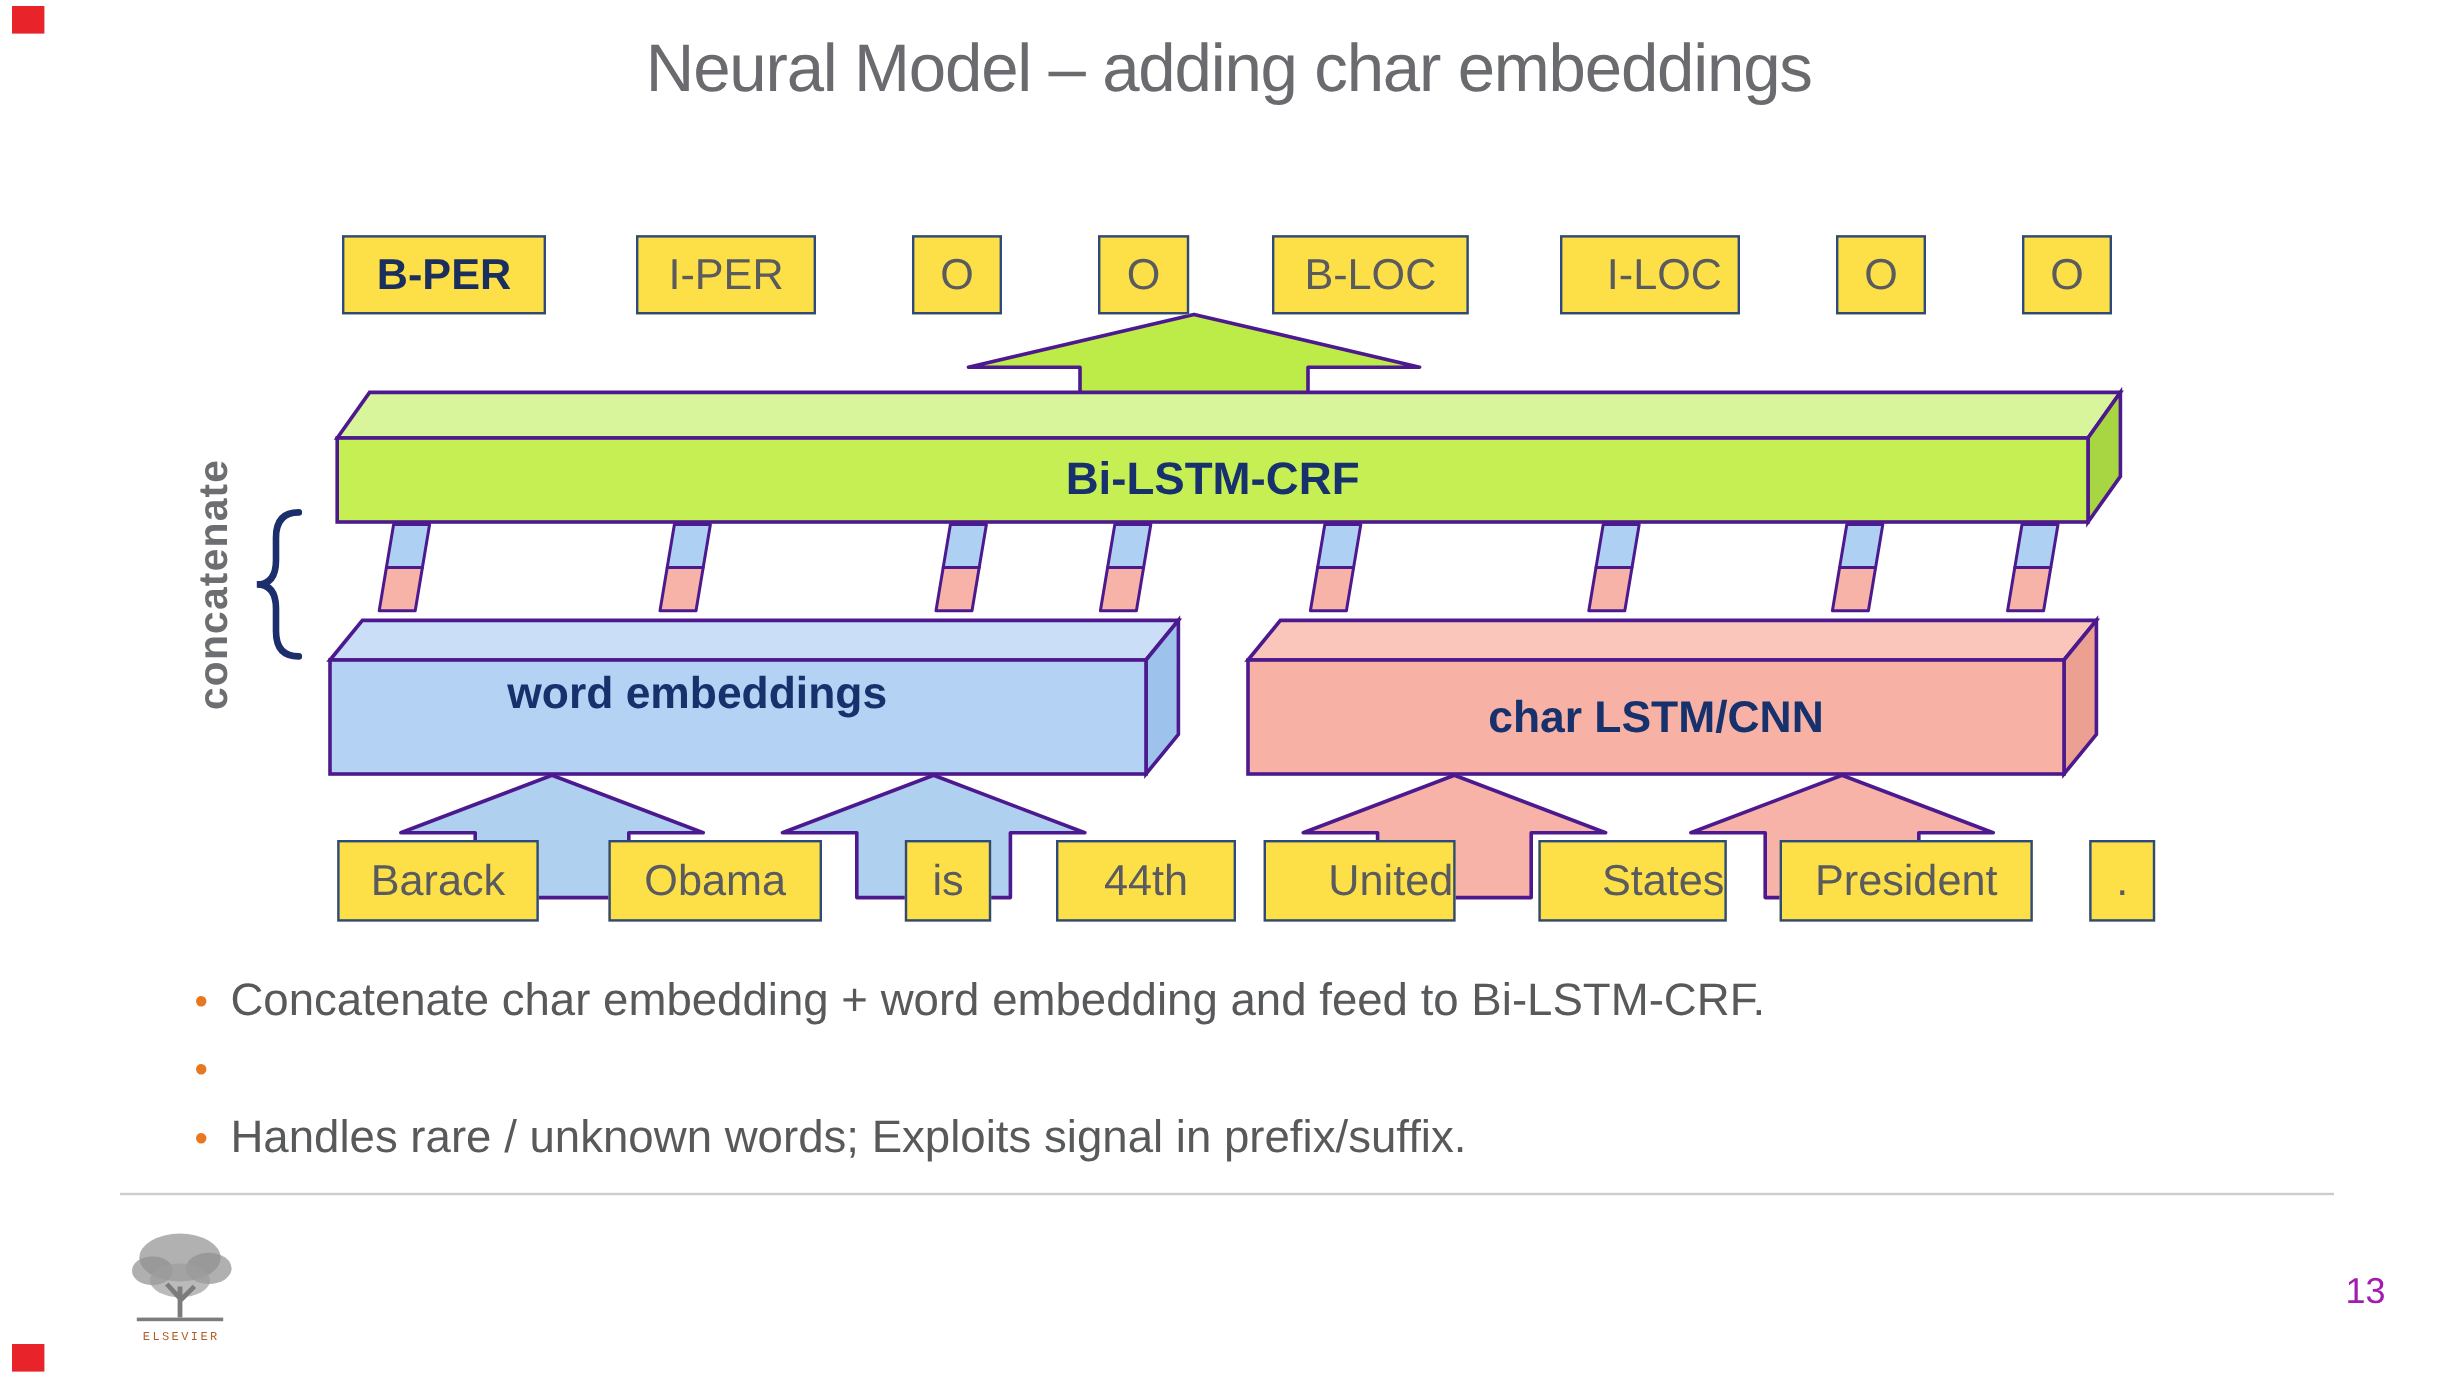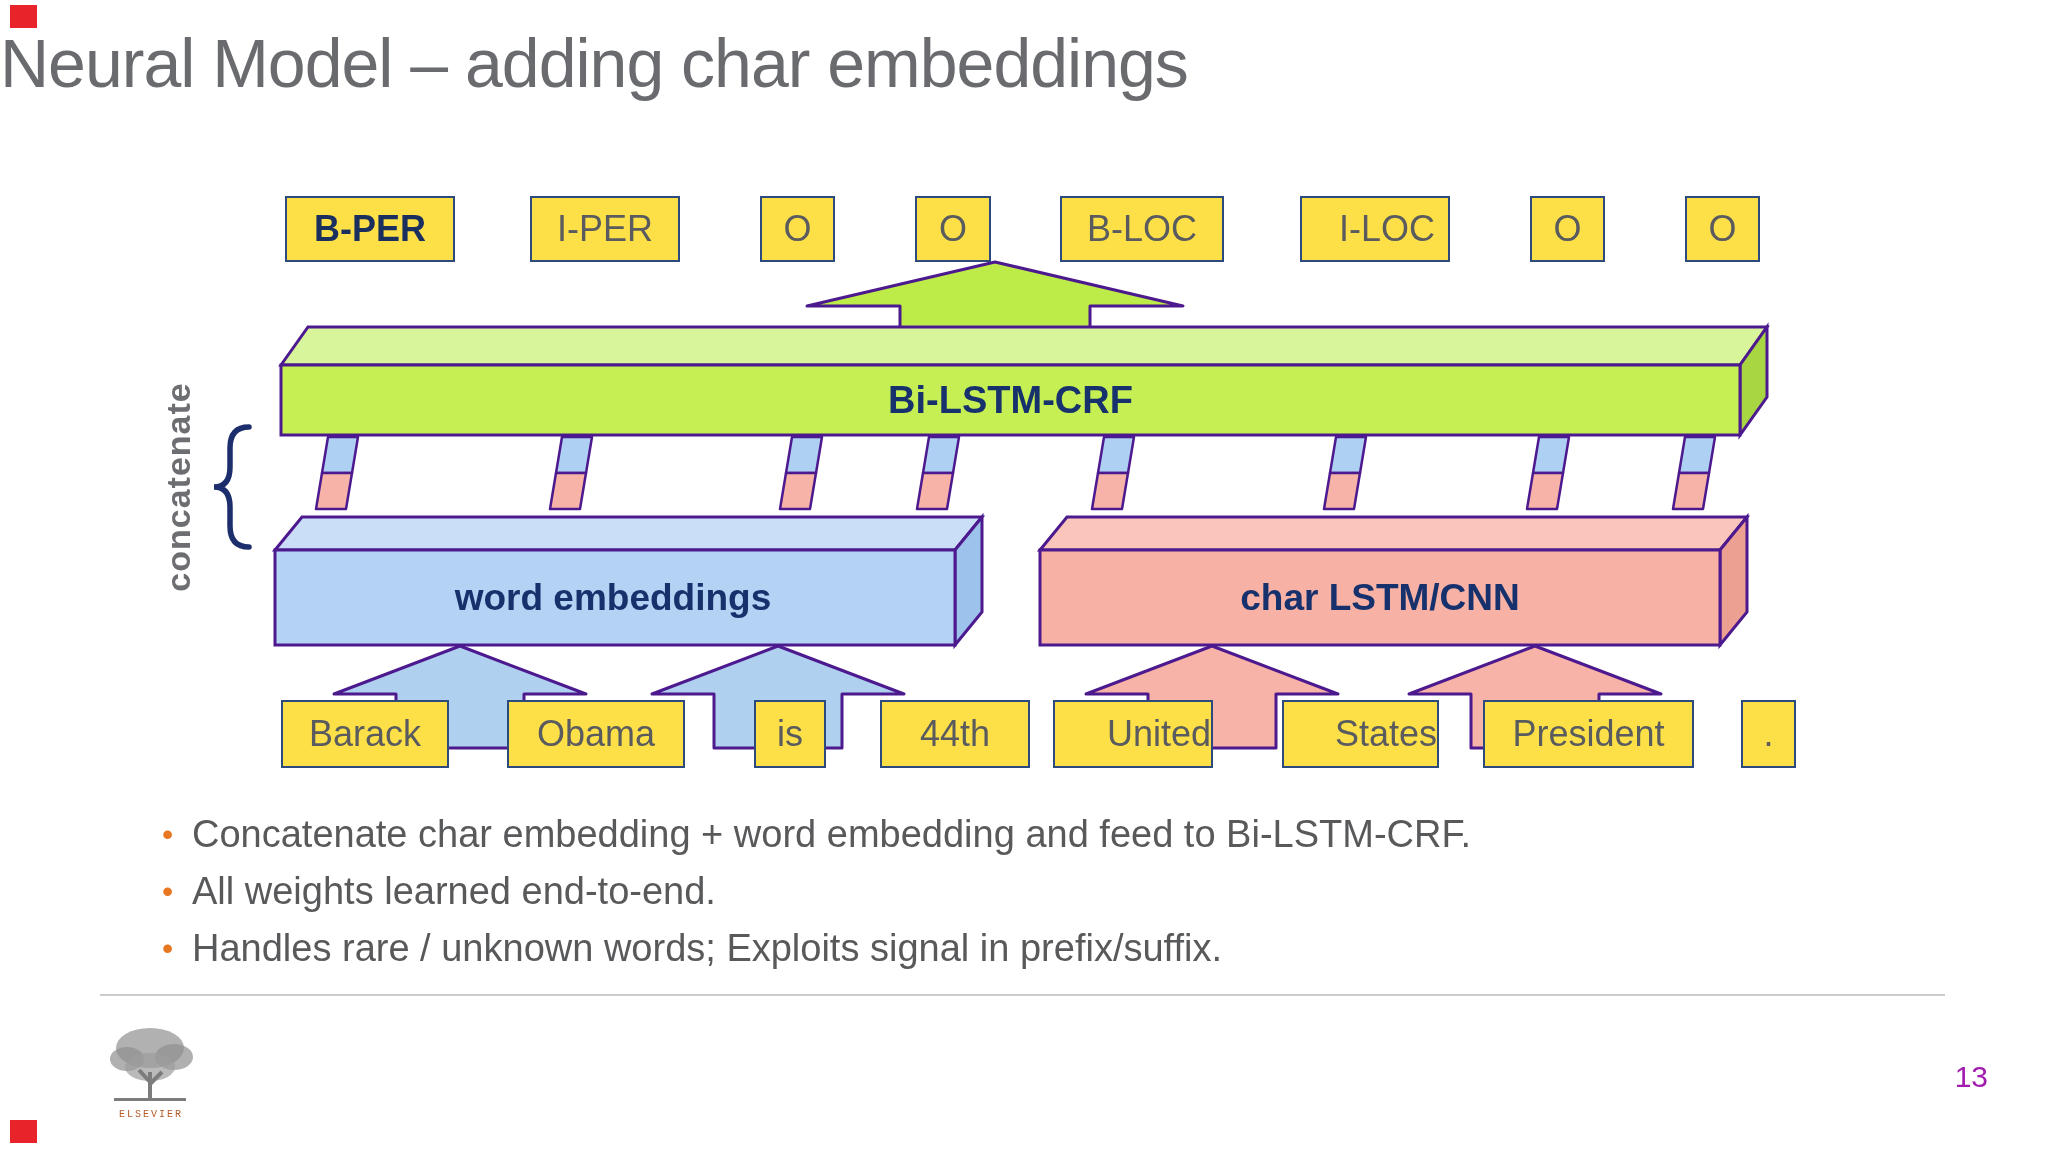--- a/index.html
+++ b/index.html
@@ -4,41 +4,41 @@
 <style>
   html,body{margin:0;padding:0;}
   body{
     width:2048px;height:1152px;position:relative;overflow:hidden;
     background:#ffffff;
     font-family:"Liberation Sans","DejaVu Sans",sans-serif;
   }
   
   .slide-title{
     position:absolute;top:24px;left:0;width:2048px;
-    text-align:left;font-size:68px;font-weight:400;color:#6a6b6e;
+    text-align:center;font-size:56px;font-weight:400;color:#6a6b6e;
     letter-spacing:-1px;white-space:nowrap;
   }
   
   .diagram-svg{position:absolute;left:0;top:0;z-index:1;}
   
   .tag-box,.word-box{
     position:absolute;background:#fde047;border:2px solid #2d4a7c;
     box-sizing:border-box;text-align:center;z-index:3;
     font-size:36px;color:#595b5e;margin-left:10px;
   }
   .tag-box{top:196px;height:66px;line-height:62px;}
   .word-box{top:700px;height:68px;line-height:64px;}
   .tag-box.hl{color:#1b2f5e;font-weight:bold;}
   
   .bar-label{
     position:absolute;z-index:2;text-align:center;
     font-weight:bold;color:#17316d;white-space:nowrap;
   }
   .bar-label.bilstm{left:281px;top:366px;width:1459px;height:69px;line-height:69px;font-size:38px;}
-  .bar-label.wemb{left:275px;top:550px;width:612px;height:95px;line-height:95px;font-size:37px;padding-left:32px;}
+  .bar-label.wemb{left:275px;top:530px;width:612px;height:95px;line-height:95px;font-size:37px;}
   .bar-label.clstm{left:1040px;top:550px;width:680px;height:95px;line-height:95px;font-size:37px;}
   
   .concat-label{
     position:absolute;left:48px;top:467px;width:262px;height:40px;
     text-align:center;font-size:34px;font-weight:bold;color:#6d6e71;
     letter-spacing:1px;transform:rotate(-90deg);z-index:2;white-space:nowrap;
   }
   
   .bullets{position:absolute;left:148px;top:810px;width:1750px;z-index:2;
     list-style:none;margin:0;padding:0;}
@@ -145,21 +145,20 @@
 <div class="word-box" style="left:1473px;width:211px;">President</div>
 <div class="word-box" style="left:1731px;width:55px;">.</div>
 
 <ul class="bullets">
   <li>
     <span class="dot">•</span>
     <span>Concatenate char embedding + word embedding and feed to Bi-LSTM-CRF.</span>
   </li>
   <li>
     <span class="dot">•</span>
-    <span>All weights learned end-to-end.</span>
   </li>
   <li>
     <span class="dot">•</span>
     <span>Handles rare / unknown words; Exploits signal in prefix/suffix.</span>
   </li>
 </ul>
 
 <div class="divider"></div>
 
 <div class="logo">

